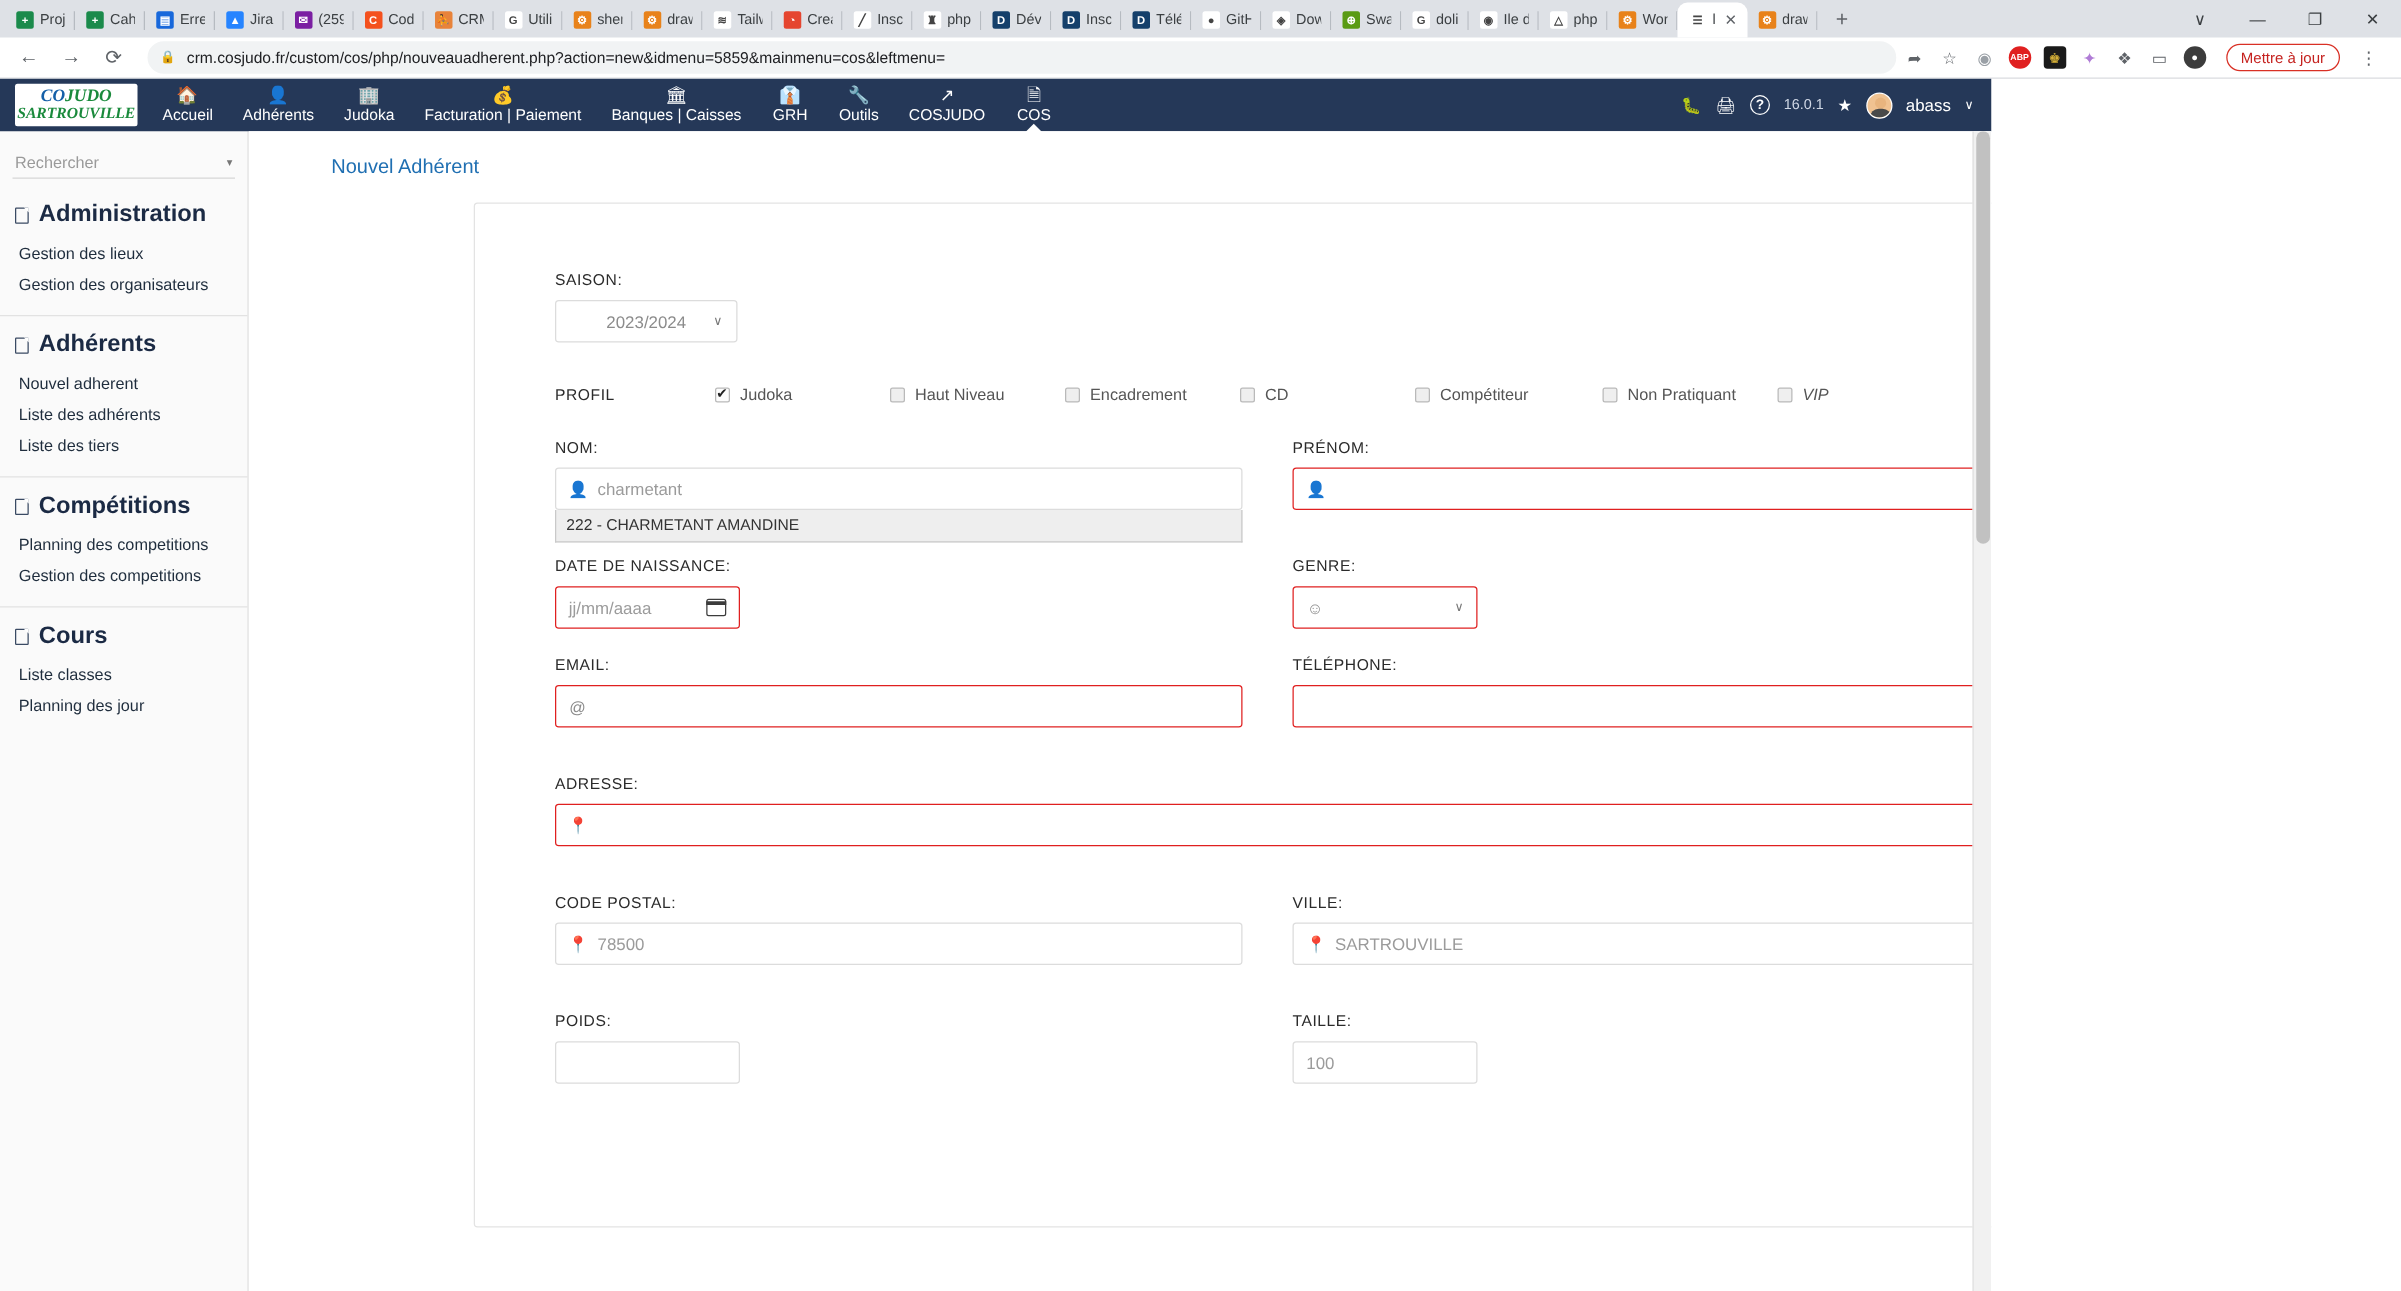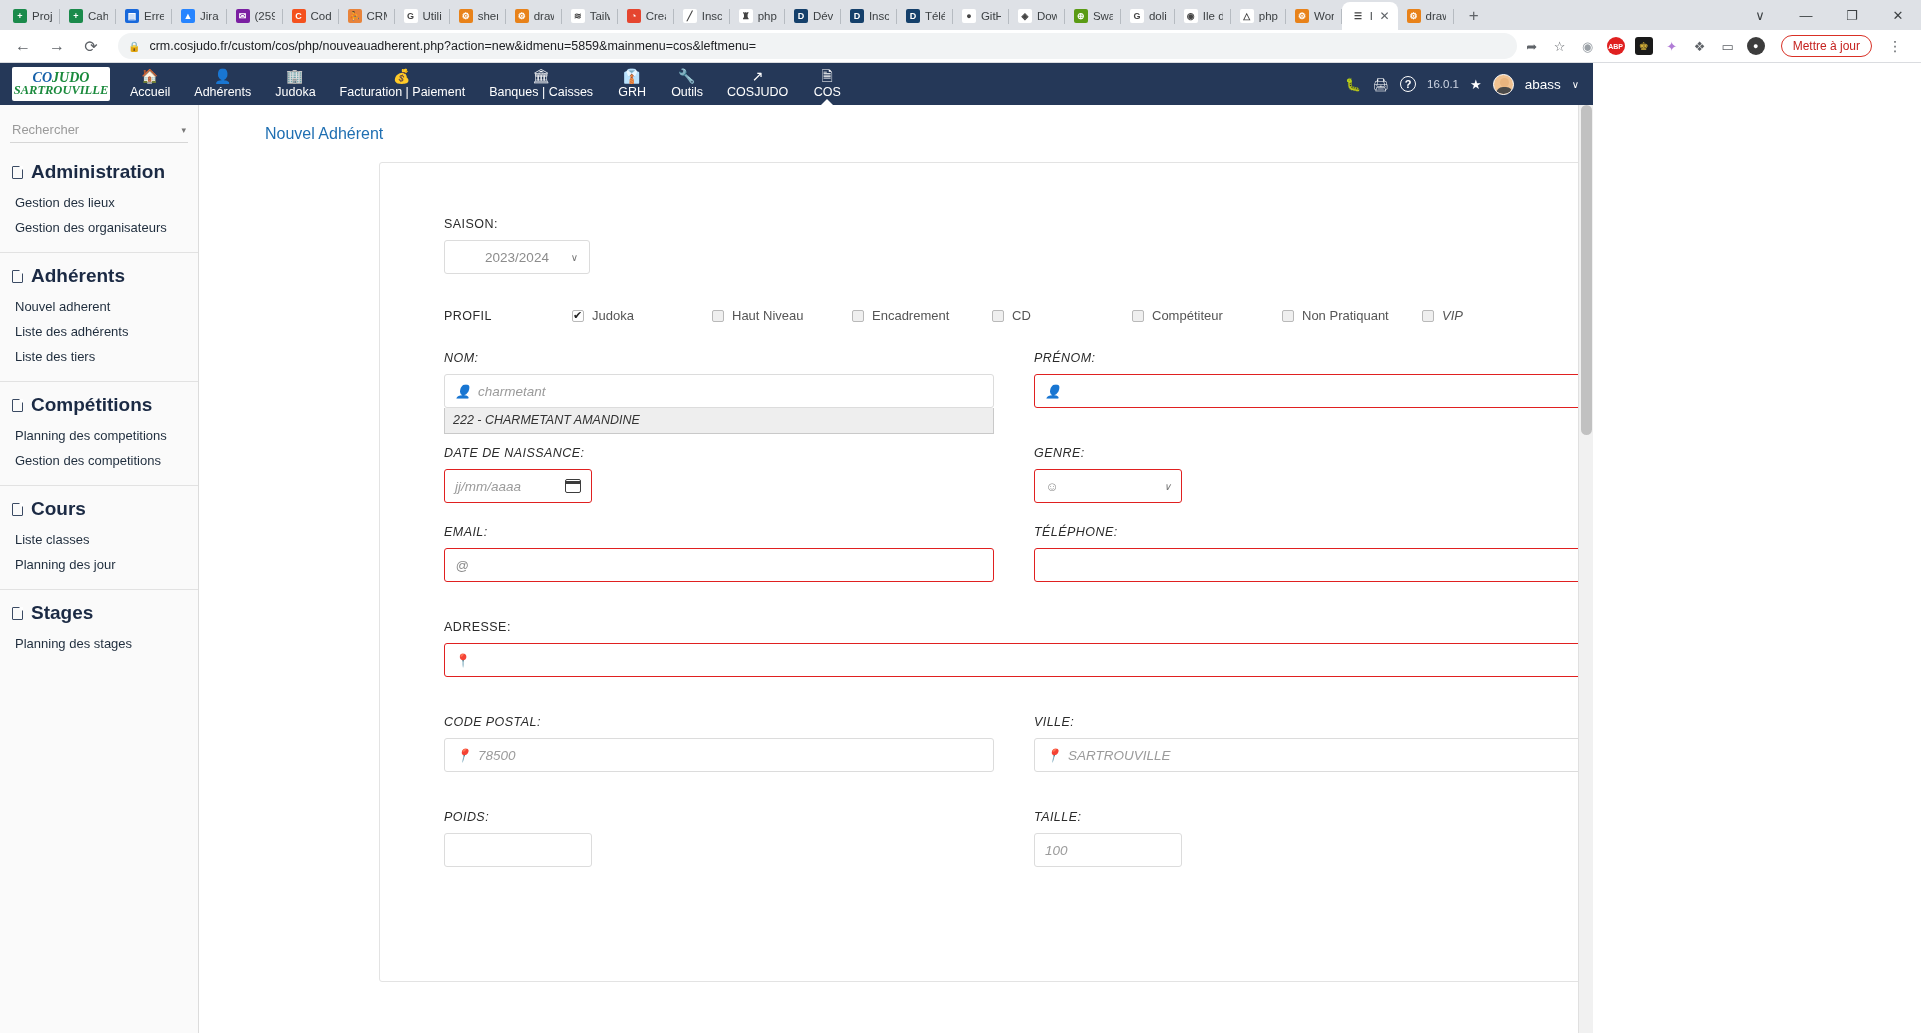--- a/index.html
+++ b/index.html
@@ -184,21 +184,21 @@
     width: 1270px; min-height: 820px;
     border: 1px solid #e3e3e3; border-radius: 3px;
     background: #fff; padding: 54px 64px 0 64px;
   }
 
   .fieldlabel {
     font-size: 12.5px; letter-spacing: .45px; color: #2b2b2b;
     font-weight: 500; margin-bottom: 9px; text-transform: uppercase;
   }
   .row2 { display: flex; gap: 40px; }
-  .col { flex: 1; min-width: 0; font-style: italic; }
+  .col { flex: 1; min-width: 0; }
 
   .ctrl {
     height: 34px; border: 1px solid #dcdcdc; border-radius: 3px;
     display: flex; align-items: center; gap: 9px; padding: 0 10px;
     font-size: 13.5px; color: #333; background: #fff;
   }
   .ctrl.err { border: 1.6px solid #e02020; }
   .ctrl .ph { color: #9b9b9b; }
   .ctrl .fi { color: #8a8a8a; font-size: 13px; width: 14px; text-align: center; flex: 0 0 14px; }
   .ctrl .caret { margin-left: auto; font-size: 10px; color: #777; }
@@ -488,27 +488,20 @@
               <div class="sitem">Gestion des competitions</div>
             </div>
             <div class="sgroup">
               <div class="sgroup-title">
                 <span class="doc-icon"></span>
                 <span>Cours</span>
               </div>
               <div class="sitem">Liste classes</div>
               <div class="sitem">Planning des jour</div>
             </div>
-            <div class="sgroup">
-              <div class="sgroup-title">
-                <span class="doc-icon"></span>
-                <span>Stages</span>
-              </div>
-              <div class="sitem">Planning des stages</div>
-            </div>
           </div>
       </div>
 
       <div class="main">
         <div class="crumb">Nouvel Adhérent</div>
 
         <div class="card">
 
           <div>
             <div class="fieldlabel">SAISON:</div>

